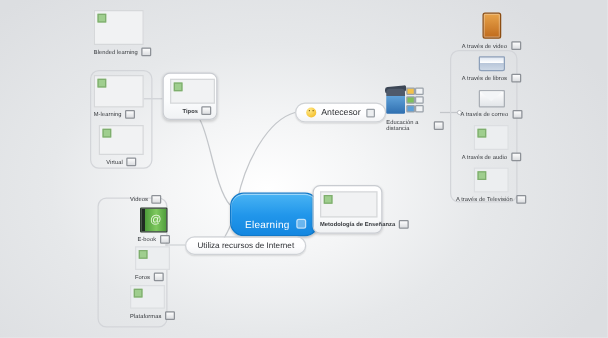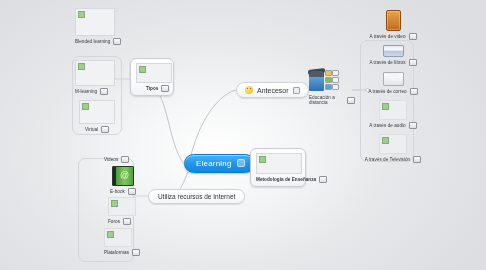--- a/index.html
+++ b/index.html
@@ -30,21 +30,21 @@
   
   .node {
     position: absolute;
     box-sizing: border-box;
   }
 
   
   .root-node {
     display: flex;
     gap: 5px;
-    padding: 4px 9px 4px 11px;
+    padding: 20px 9px 4px 11px;
     border-radius: 11px;
     background: linear-gradient(to bottom, #49b4f4 0%, #2196ea 52%, #1487e0 100%);
     border: 1px solid #1179c9;
     box-shadow: 0 1px 2px rgba(0,0,0,.22), inset 0 1px 0 rgba(255,255,255,.45);
     color: #ffffff;
     font-size: 8px;
     white-space: nowrap;
   }
   .root-label { font-size: 8px; color:#fff; letter-spacing:.2px; }
 

